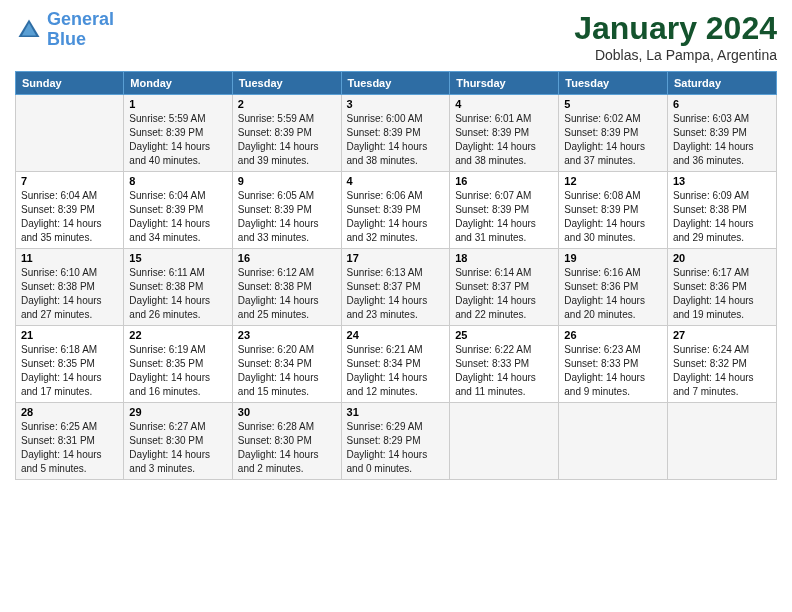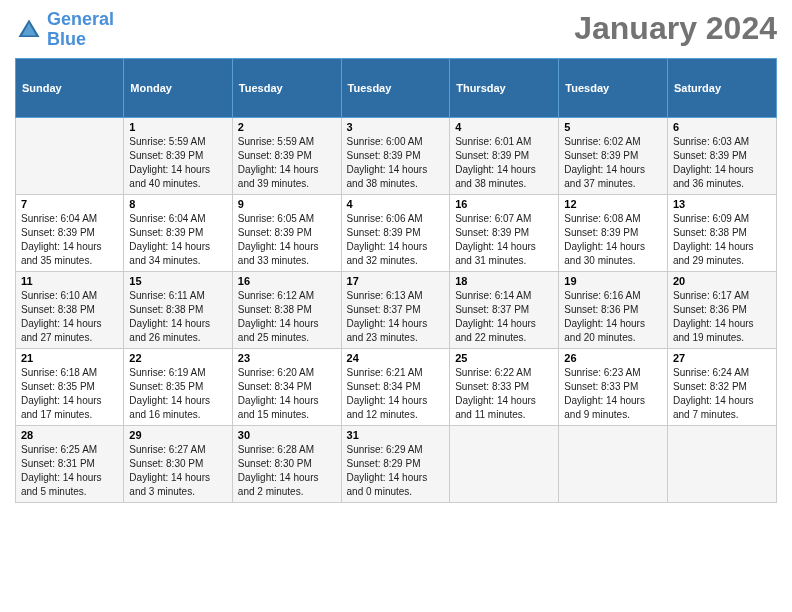--- a/index.html
+++ b/index.html
@@ -38,36 +38,36 @@
     .logo-icon {
       width: 28px;
       height: 28px;
     }
     .title-block {
       text-align: right;
     }
     .month-title {
       font-size: 32px;
       font-weight: bold;
-      color: #737373;
+      color: #14532d;
     }
     .subtitle {
       font-size: 14px;
       color: #333;
     }
     table {
       width: 100%;
       border-collapse: collapse;
       font-size: 9.5px;
     }
     thead tr th {
       background-color: #2e6da4;
       color: #fff;
       text-align: left;
-      padding: 23px 6px;
+      padding: 5px 6px;
       font-size: 11px;
       font-weight: bold;
       border: 1px solid #5a9fd4;
     }
     tbody tr td {
       border: 1px solid #ccc;
       padding: 3px 5px;
       vertical-align: top;
       width: 113px;
     }
@@ -102,20 +102,21 @@
         <polygon points="20,5 35,30 5,30" fill="#2e6da4"></polygon>
         <polygon points="20,10 30,28 10,28" fill="#5a9fd4"></polygon>
       </svg>
       <div class="logo-text">
         <div><span>General</span></div>
         <div style="color:#4a90d9"><span>Blue</span></div>
       </div>
     </div>
     <div class="title-block">
       <div class="month-title">January 2024</div>
+      <div class="subtitle">Doblas, La Pampa, Argentina</div>
     </div>
   </div>
 
   <table>
     <thead>
       <tr>
         <th>Sunday</th>
         <th>Monday</th>
         <th>Tuesday</th>
         <th>Tuesday</th>

